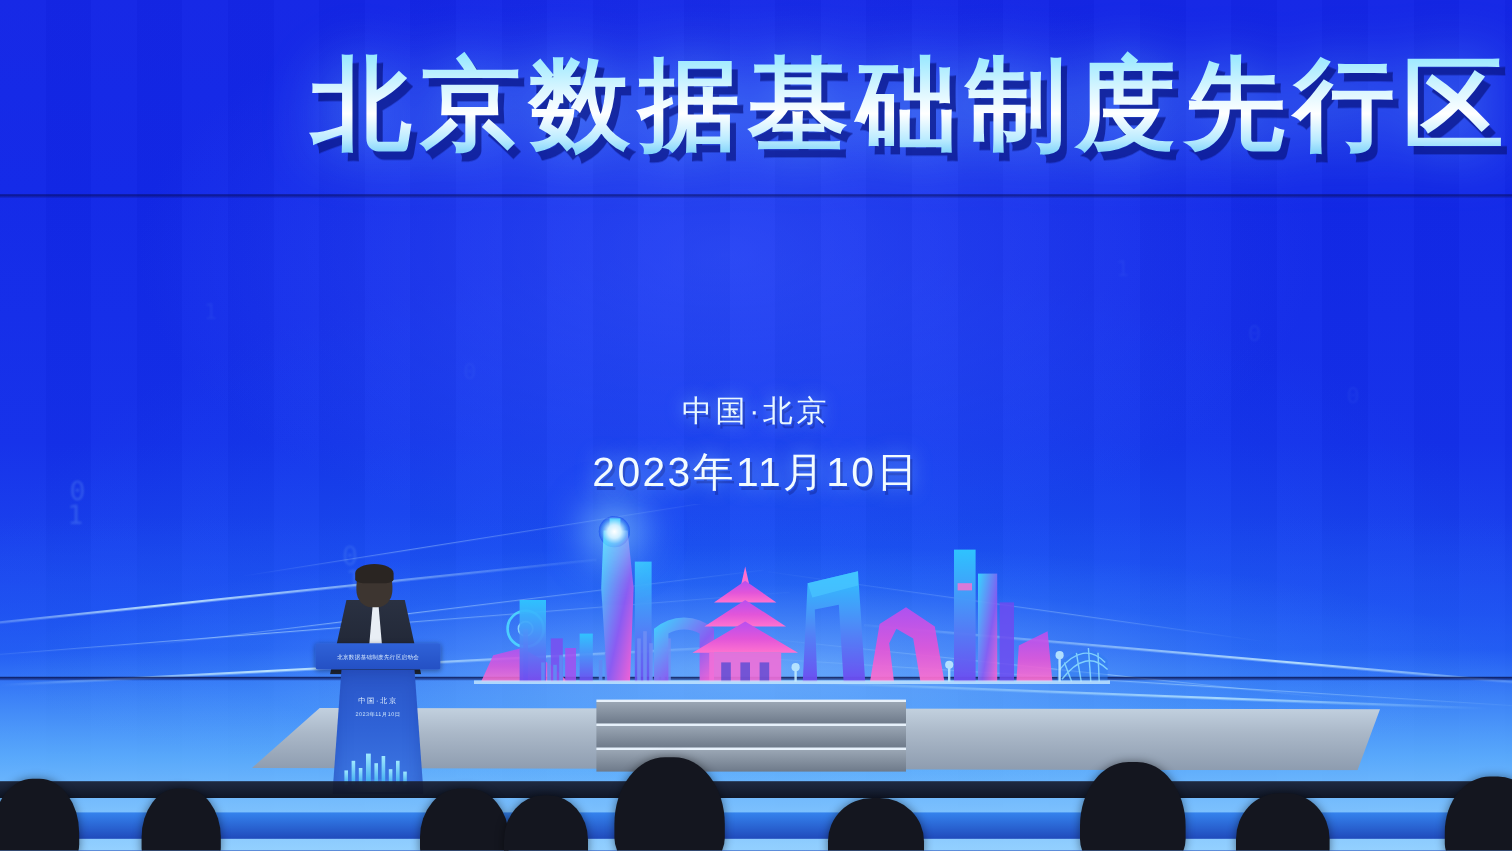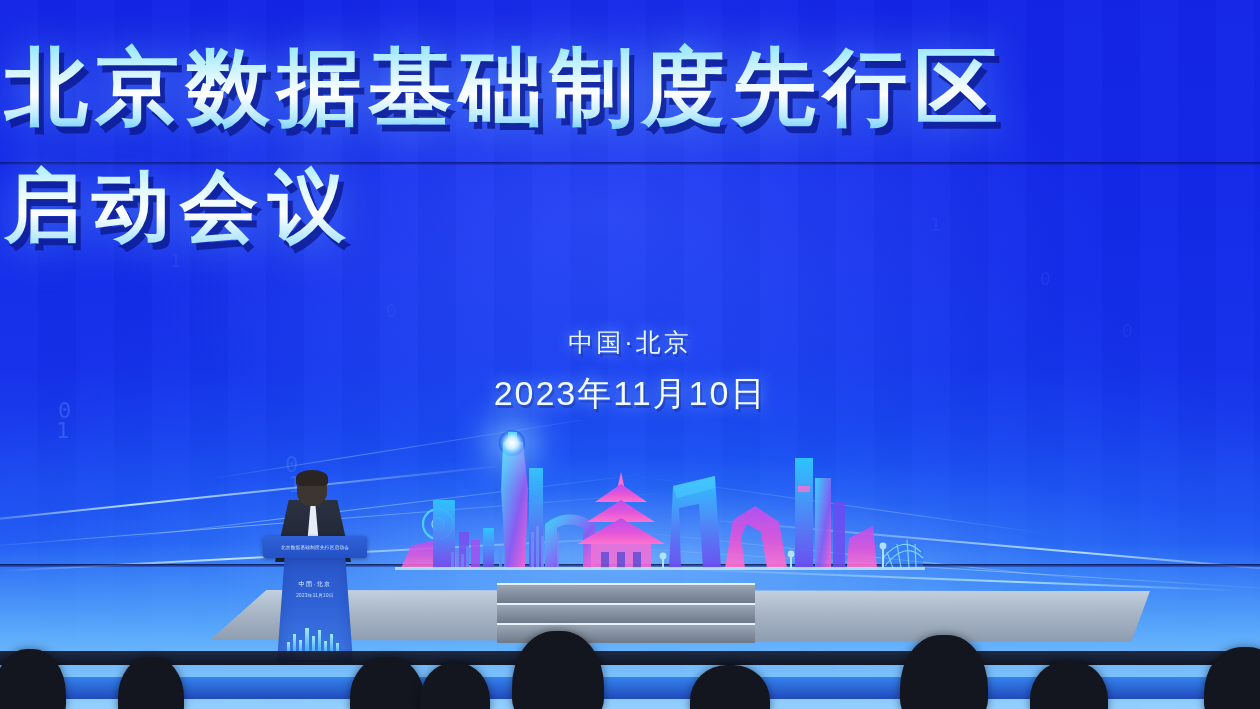--- a/index.html
+++ b/index.html
@@ -76,22 +76,22 @@
     color: rgba(150,205,255,0.22);
     font-size: 22px;
     font-family: "DejaVu Sans Mono", monospace;
     letter-spacing: 1px;
     filter: blur(0.7px);
   }
 
   
   .title-block {
     position: absolute;
-    left: 4px; right: 0; top: 42px;
-    text-align: left;
+    left: 16px; right: 0; top: 42px;
+    text-align: right;
     z-index: 6;
   }
   .title-main {
     font-size: 84px;
     font-weight: bold;
     letter-spacing: 7px;
     line-height: 1.08;
     background: linear-gradient(180deg, #8fe6ff 0%, #d9f6ff 36%, #ffffff 58%, #b9ebff 82%, #69c9f7 100%);
     -webkit-background-clip: text;
     background-clip: text;
@@ -301,21 +301,20 @@
     <div class="digit" style="left:1040px; top:268px; opacity:.35; font-size:18px;">0</div>
     <div class="digit" style="left:1122px; top:320px; opacity:.3; font-size:18px;">0</div>
     <div class="digit" style="left:930px; top:214px; opacity:.3; font-size:18px;">1</div>
     <div class="digit" style="left:386px; top:300px; opacity:.28; font-size:18px;">0</div>
   </div>
 
   <div class="seam s1"></div>
 
   <div class="title-block">
     <div class="title-main">北京数据基础制度先行区</div>
-    <div class="title-sub">启动会议</div>
   </div>
   <div class="meta-block">
     <div class="meta-place">中国·北京</div>
     <div class="meta-date">2023年11月10日</div>
   </div>
 
   <div class="skyline">
     <div class="spotlight"></div>
     <svg width="530" height="148" viewBox="0 0 530 148">
       <defs>

